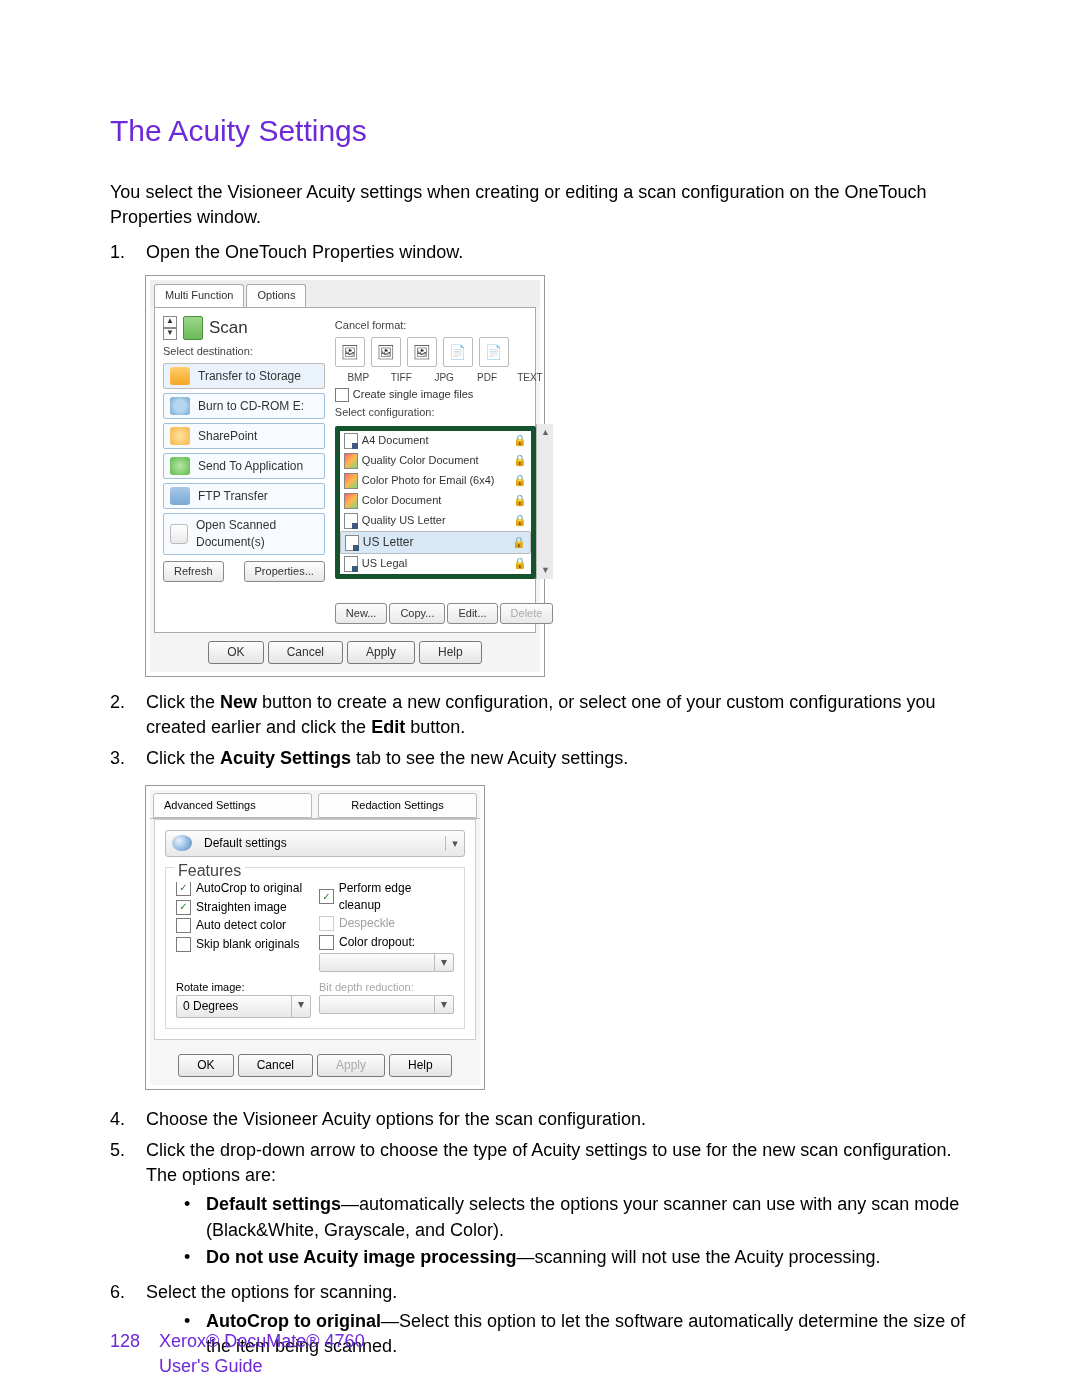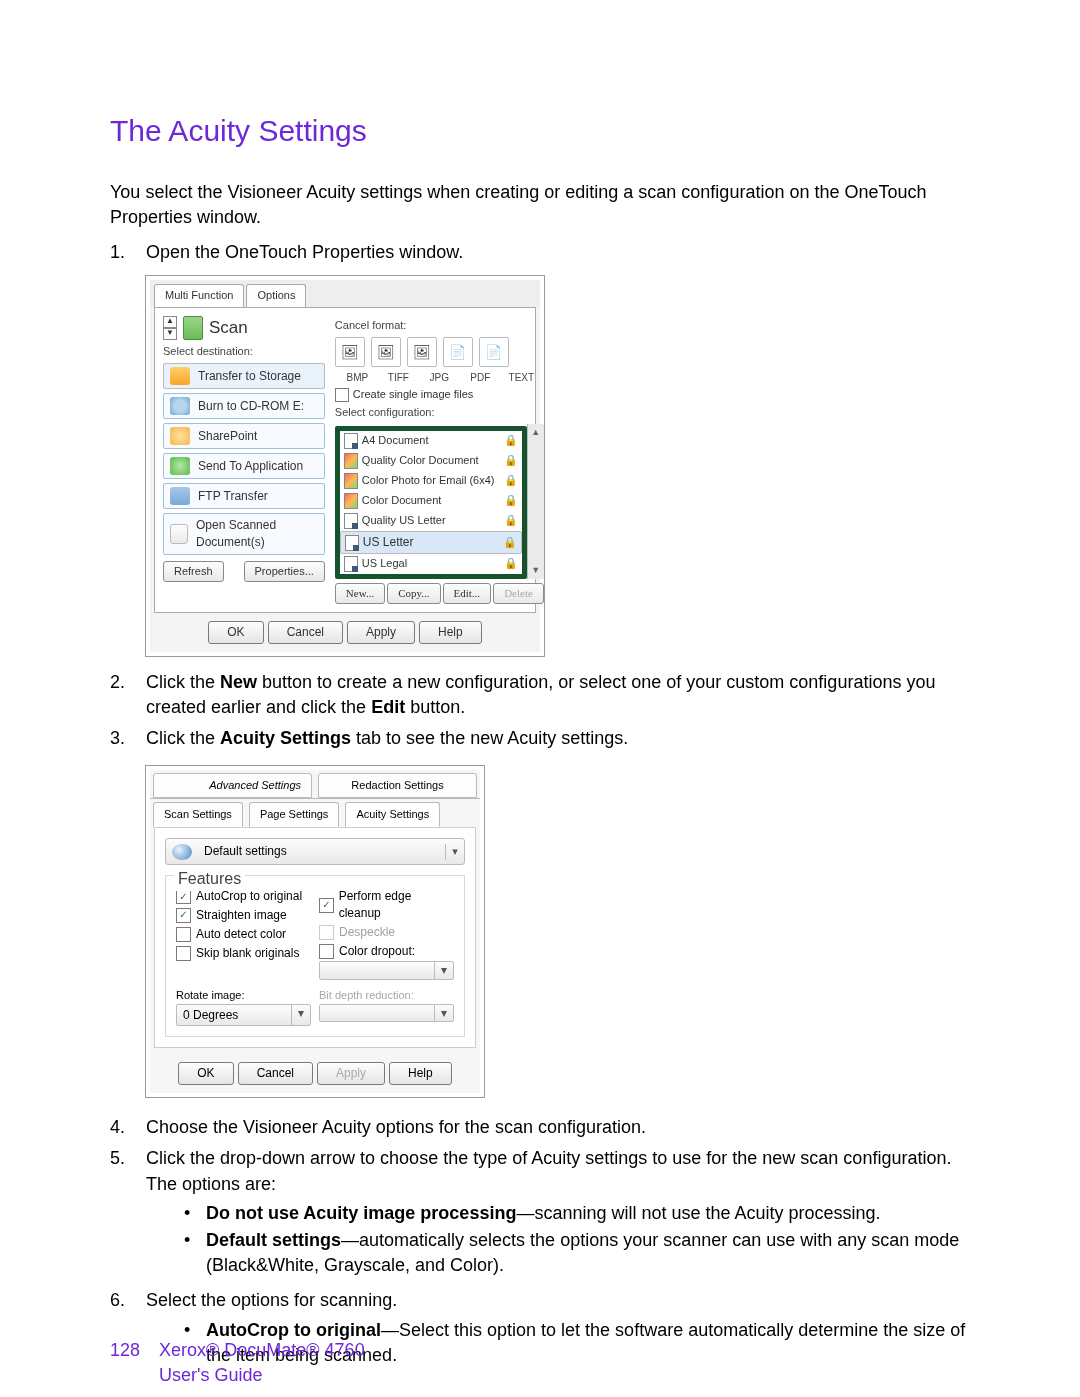--- a/index.html
+++ b/index.html
@@ -54,21 +54,21 @@
   .cfg{display:flex;align-items:center;justify-content:space-between;padding:2px 4px;font-size:11px;}
   .cfg.sel{background:#d8e8f7;}
   .cfg .cl{display:flex;align-items:center;gap:4px;}
   .pg{width:12px;height:14px;background:#fff;border:1px solid #888;position:relative;}
   .pg.bw::after{content:"";position:absolute;right:-1px;bottom:-1px;width:6px;height:6px;background:#3a5b7a;}
   .pg.color{background:linear-gradient(135deg,#f66,#ffb84d,#7dd67d);}
   .lock{color:#d9a441;font-size:11px;}
   .scrolly{width:16px;background:#eaeaea;border-left:1px solid #bbb;display:flex;flex-direction:column;align-items:center;justify-content:space-between;padding:2px 0;font-size:9px;color:#666;}
   .cfgwrap{display:flex;}
   .cfgwrap .cfglist{flex:1;}
-  .cfgbtns{display:flex;gap:2px;margin-top:4px;font-family:Liberation Serif, serif;}
+  .cfgbtns{display:flex;gap:2px;margin-top:24px;}
   .dlgbtns{display:flex;gap:4px;justify-content:center;padding:8px 0;}
   .btnlg{font-size:12px;padding:2px 18px;border:1px solid #7a7a7a;border-radius:3px;background:linear-gradient(#fdfdfd,#e5e5e5);}
   
   .shot2{width:330px;margin:14px 0 18px 36px;border:4px solid #fff;box-shadow:0 0 0 1px #999;background:#f6f6f6;font-family:Tahoma,Arial,sans-serif;font-size:11px;}
   .s2-tabs{display:flex;flex-wrap:wrap;border-bottom:1px solid #bbb;}
   .s2-tab{padding:4px 10px;border:1px solid #bbb;border-radius:3px 3px 0 0;background:#fdfdfd;margin:3px 3px 0 3px;font-size:11px;}
   .s2-tab.row2{border-bottom-color:#fff;}
   .s2-body{background:#fff;border:1px solid #ccc;margin:0 4px 6px;padding:10px;}
   .preset{display:flex;align-items:center;border:1px solid #bbb;border-radius:3px;background:linear-gradient(#fdfdfd,#e8e8e8);}
   .preset .ball{width:20px;height:16px;margin:0 6px;background:radial-gradient(circle at 35% 35%,#e9f2fb,#88b3dc 60%,#4d82b2);border-radius:50%;}
@@ -253,27 +253,22 @@
     <li>
       <span class="lnum">3.</span>
       <span class="ltxt">
         <span>Click the </span><b>Acuity Settings</b><span> tab to see the new Acuity settings.</span>
       </span>
     </li>
   </ol>
 
   <div class="shot2">
     <div class="s2-tabs">
-      <div class="s2-tab" style="flex:1;text-align:right;font-style:italic;">Advanced Settings</div>
+      <div class="s2-tab" style="flex:1;text-align:left;">Advanced Settings</div>
       <div class="s2-tab" style="flex:1;text-align:center;">Redaction Settings</div>
-    </div>
-    <div class="s2-tabs" style="border-bottom:none;">
-      <div class="s2-tab row2">Scan Settings</div>
-      <div class="s2-tab row2">Page Settings</div>
-      <div class="s2-tab row2" style="background:#fff;">Acuity Settings</div>
     </div>
     <div class="s2-body">
       <div class="preset">
         <div class="ball"></div>
         <div class="txt">Default settings</div>
         <div class="dd">▾</div>
       </div>
       <div class="grp">
         <div class="grp-title">Features</div>
         <div class="two">
@@ -343,22 +338,22 @@
   <ol class="main-list">
     <li>
       <span class="lnum">4.</span>
       <span class="ltxt">Choose the Visioneer Acuity options for the scan configuration.</span>
     </li>
     <li>
       <span class="lnum">5.</span>
       <span class="ltxt">
         <span>Click the drop-down arrow to choose the type of Acuity settings to use for the new scan configuration. The options are:</span>
         <ul class="bullets">
+          <li><b>Default settings</b><span>—automatically selects the options your scanner can use with any scan mode (Black&amp;White, Grayscale, and Color).</span></li>
           <li><b>Do not use Acuity image processing</b><span>—scanning will not use the Acuity processing.</span></li>
-          <li><b>Default settings</b><span>—automatically selects the options your scanner can use with any scan mode (Black&amp;White, Grayscale, and Color).</span></li>
         </ul>
       </span>
     </li>
     <li>
       <span class="lnum">6.</span>
       <span class="ltxt">
         <span>Select the options for scanning.</span>
         <ul class="bullets">
           <li><b>AutoCrop to original</b><span>—Select this option to let the software automatically determine the size of the item being scanned.</span></li>
         </ul>

